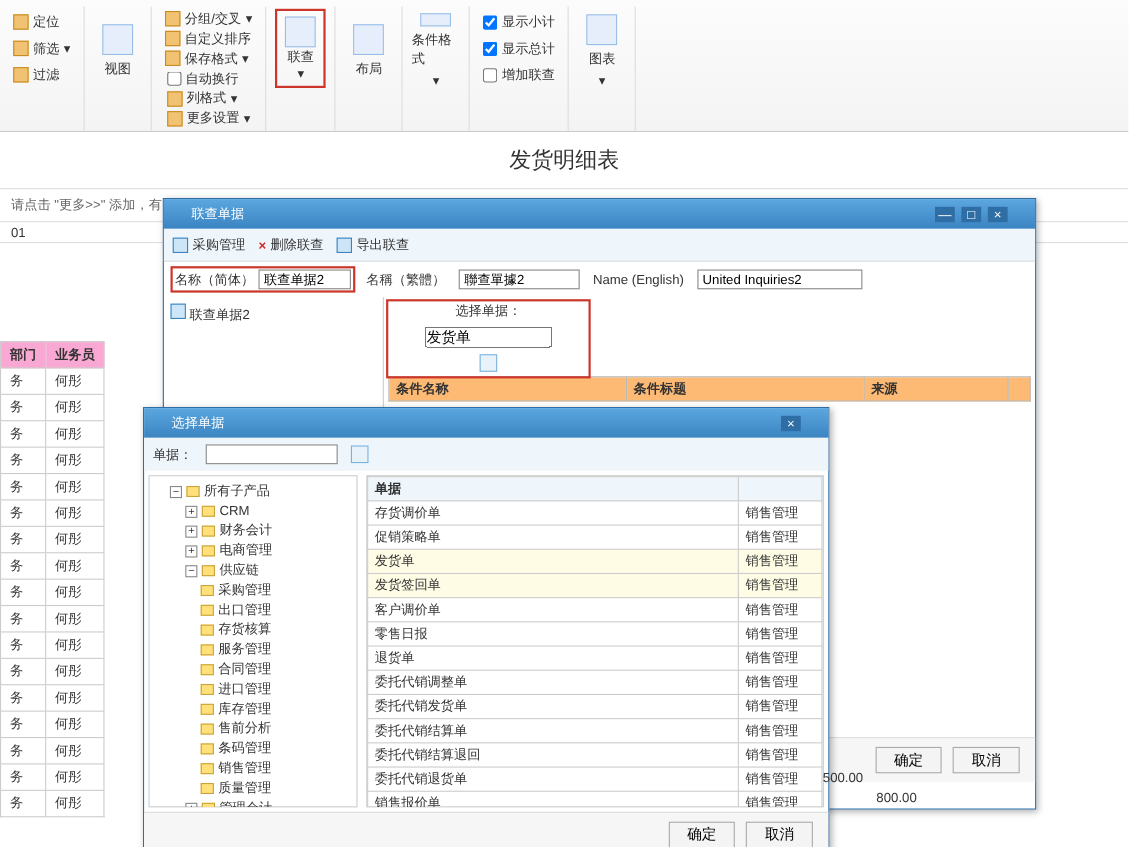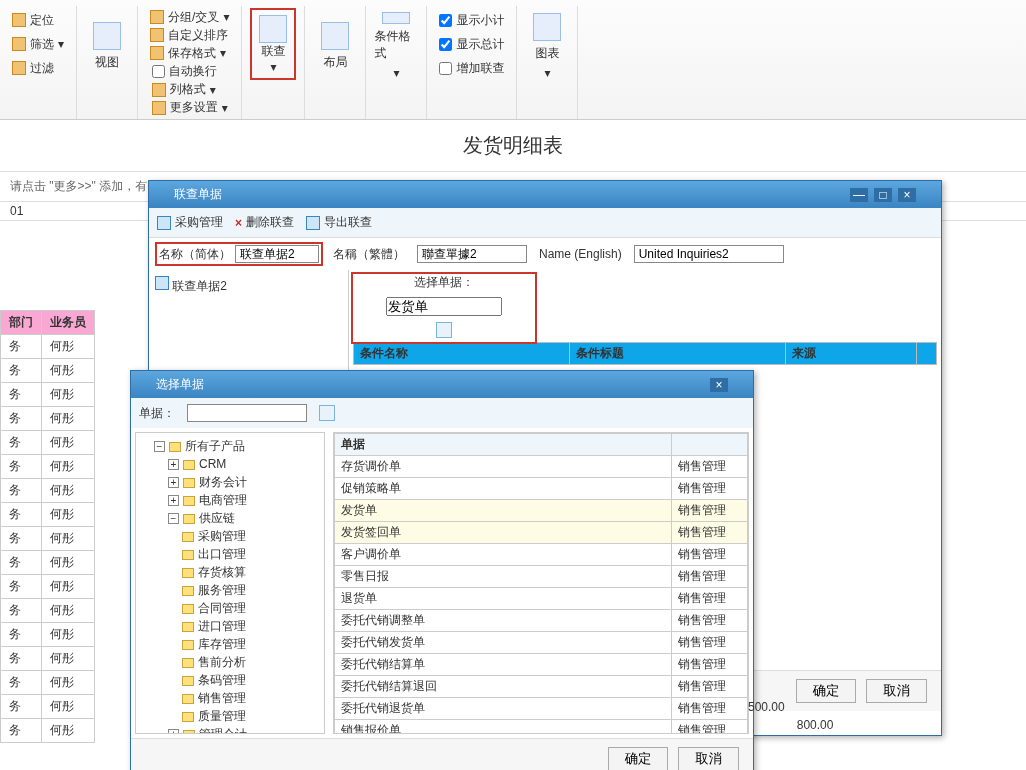--- a/index.html
+++ b/index.html
@@ -30,21 +30,21 @@
   .flds { padding:6px 8px; display:flex; gap:12px; align-items:center; flex-wrap:wrap;}
   .flds input{border:1px solid #888; height:18px; padding:1px 4px; font-size:12px;}
   .hl-red { outline:2px solid #cc3529; }
   .tree-area{display:flex;}
   .tree-left{width:200px; border-right:1px solid #ccc; padding:6px;}
   .cond-area{flex:1;padding:4px;}
   .sel-row{display:flex;align-items:center;gap:6px;padding-bottom:4px;}
   .mini-ic{width:16px;height:16px;background:#e8f2fb;border:1px solid #7ab3dc;display:inline-block;}
   .cond-tbl{border-collapse:collapse;width:100%;}
   .cond-tbl th,.cond-tbl td{border:1px solid #bbb;padding:2px 6px;text-align:left;}
-  .cond-tbl th{background:#0ea5e9;}
+  .cond-tbl th{background:#fdba74;}
   .cond-tbl td{background:#fffce6;}
   .dlg2-body{display:flex;height:310px;}
   .tree{border:1px solid #ccc;width:190px;margin:4px;padding:4px;overflow:auto;font-size:12px;line-height:18px;}
   .tree ul{list-style:none;padding-left:14px;}
   .tree li::before{content:"";}
   .fld{width:12px;height:10px;display:inline-block;background:#ffe07a;border:1px solid #caa33a;margin-right:4px;vertical-align:middle;}
   .exp{display:inline-block;width:11px;height:11px;border:1px solid #888;line-height:9px;text-align:center;margin-right:4px;font-size:10px;}
   .doc-list{flex:1;margin:4px;border:1px solid #ccc;overflow:auto;}
   .doc-list table{width:100%;border-collapse:collapse;}
   .doc-list th,.doc-list td{border:1px solid #ccc;padding:2px 6px;text-align:left;font-size:12px;}

